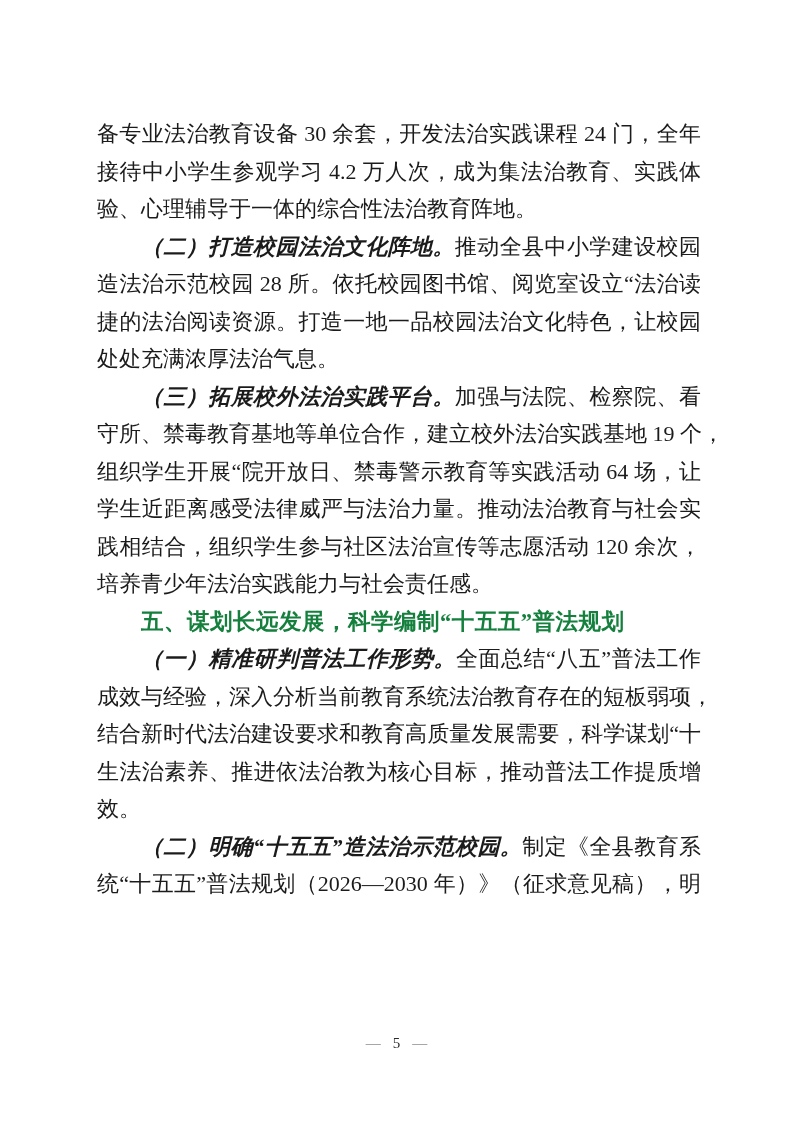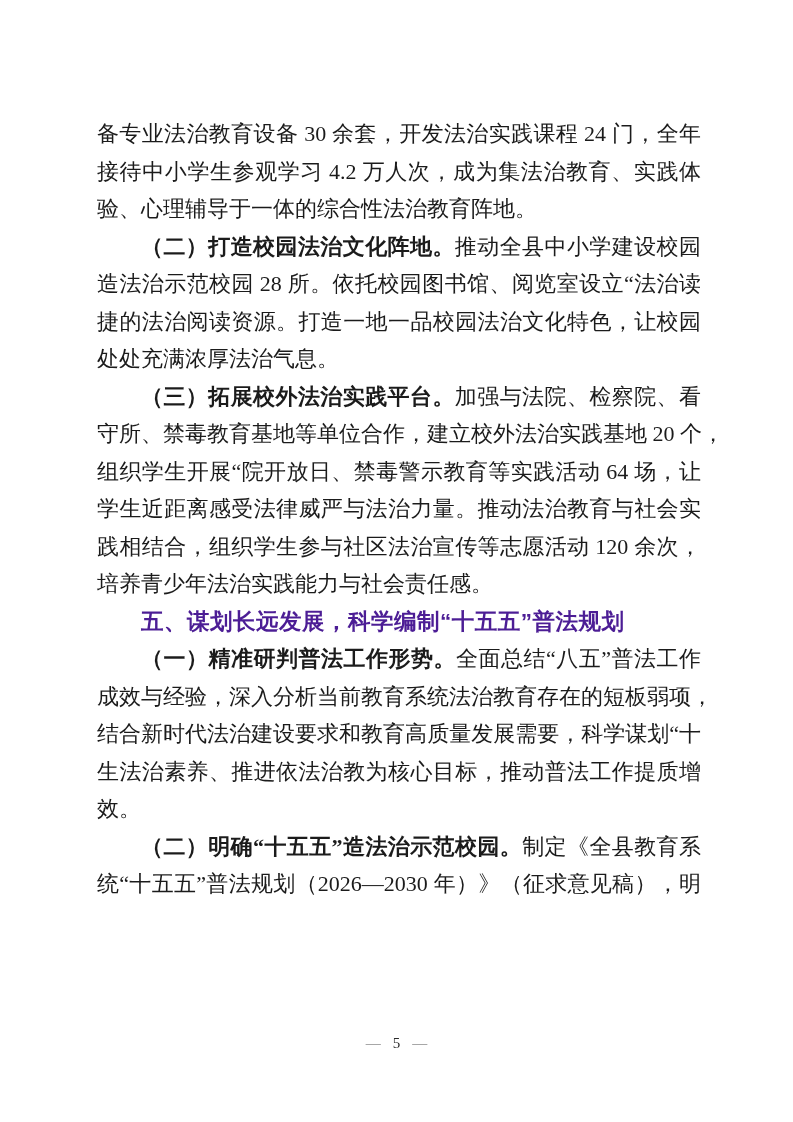--- a/index.html
+++ b/index.html
@@ -33,32 +33,33 @@
     white-space: nowrap;
   }
   .line.end {
     text-align-last: left;
   }
   .line.indent {
     text-indent: 44px;
   }
   .lead {
     font-weight: 700;
+    font-style: italic;
   }
   .heading {
-    font-family: Liberation Sans, sans-serif;
+    font-family: Liberation Serif, serif;
     font-weight: 700;
     font-size: 22.5px;
     height: 37.5px;
     line-height: 37.5px;
     text-indent: 44px;
     text-align: left;
     text-align-last: left;
     letter-spacing: 0.5px;
-    color: #4c1d95;
+    color: #15803d;
     white-space: nowrap;
   }
   .footer {
     position: absolute;
     left: 0;
     top: 1033px;
     width: 793px;
     text-align: center;
     font-size: 15px;
     line-height: 20px;
@@ -80,21 +81,21 @@
     <div class="line">备专业法治教育设备 30 余套，开发法治实践课程 24 门，全年</div>
     <div class="line">接待中小学生参观学习 4.2 万人次，成为集法治教育、实践体</div>
     <div class="line end">验、心理辅导于一体的综合性法治教育阵地。</div>
 
     <div class="line indent"><span class="lead">（二）打造校园法治文化阵地。</span><span>推动全县中小学建设校园</span></div>
     <div class="line">造法治示范校园 28 所。依托校园图书馆、阅览室设立“法治读</div>
     <div class="line">捷的法治阅读资源。打造一地一品校园法治文化特色，让校园</div>
     <div class="line end">处处充满浓厚法治气息。</div>
 
     <div class="line indent"><span class="lead">（三）拓展校外法治实践平台。</span><span>加强与法院、检察院、看</span></div>
-    <div class="line">守所、禁毒教育基地等单位合作，建立校外法治实践基地 20 个，</div>
+    <div class="line">守所、禁毒教育基地等单位合作，建立校外法治实践基地 19 个，</div>
     <div class="line">组织学生开展“院开放日、禁毒警示教育等实践活动 64 场，让</div>
     <div class="line">学生近距离感受法律威严与法治力量。推动法治教育与社会实</div>
     <div class="line">践相结合，组织学生参与社区法治宣传等志愿活动 120 余次，</div>
     <div class="line end">培养青少年法治实践能力与社会责任感。</div>
 
     <div class="heading">五、谋划长远发展，科学编制“十五五”普法规划</div>
 
     <div class="line indent"><span class="lead">（一）精准研判普法工作形势。</span><span>全面总结“八五”普法工作</span></div>
     <div class="line">成效与经验，深入分析当前教育系统法治教育存在的短板弱项，</div>
     <div class="line">结合新时代法治建设要求和教育高质量发展需要，科学谋划“十</div>

